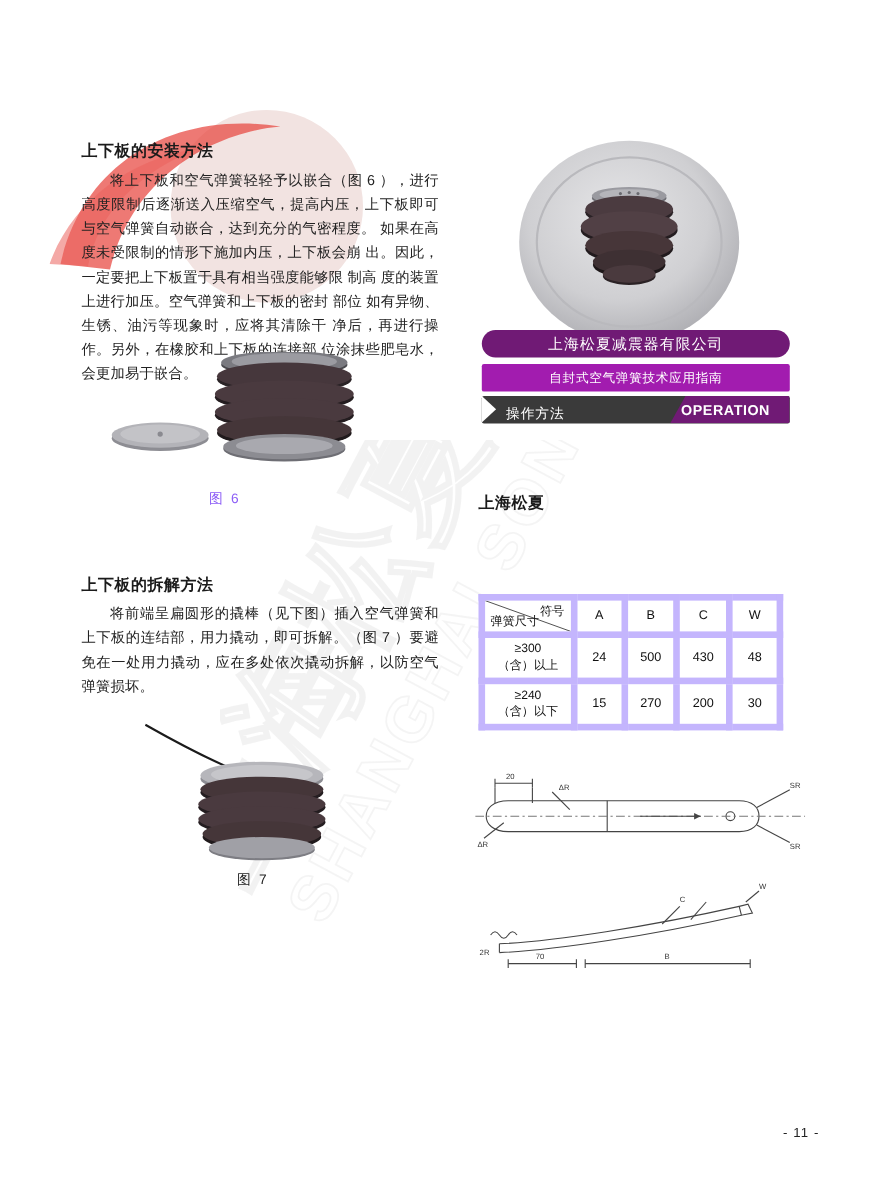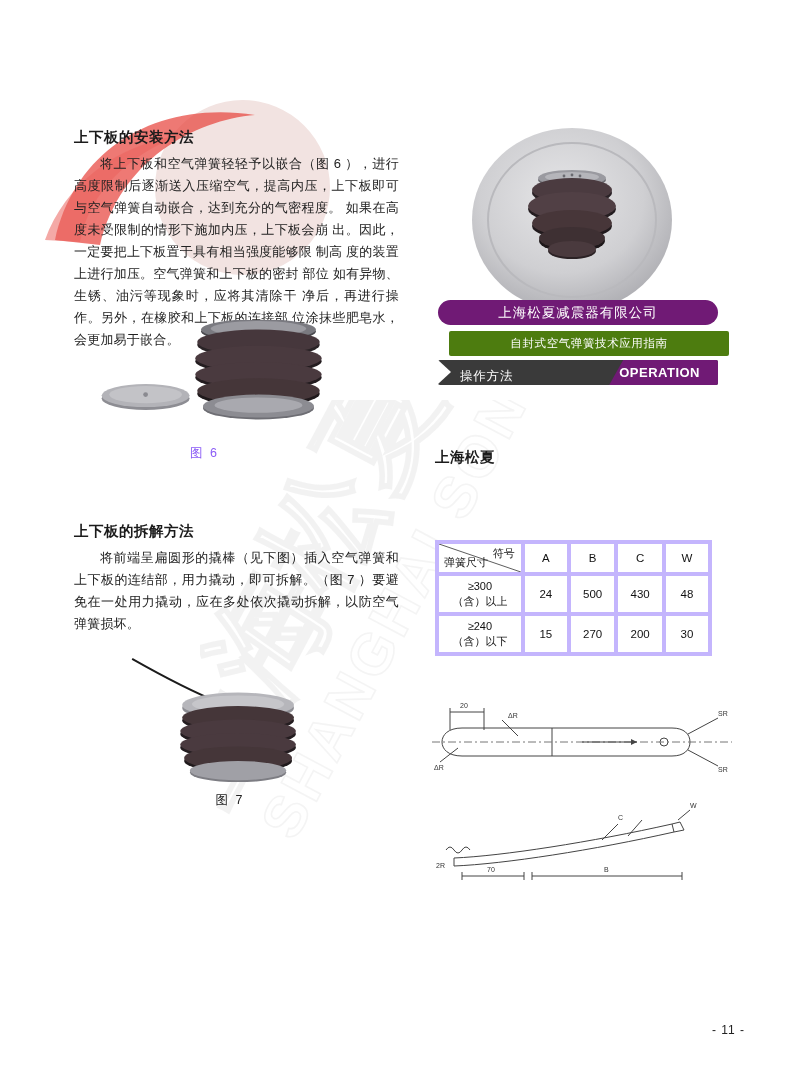--- a/index.html
+++ b/index.html
@@ -126,29 +126,28 @@
     border-radius: 13px;
     color: #fff;
     font-size: 13.5px;
     display: flex;
     align-items: center;
     justify-content: center;
     letter-spacing: 1px;
   }
   .brandbar.subtitle {
     top: 331px;
-    background: #4d7c0f;
+    background: #a21caf;
     border-radius: 2px;
     color: #fff;
     font-size: 11.5px;
     display: flex;
     align-items: center;
     justify-content: center;
     letter-spacing: .6px;
-    margin-left: 11px;
   }
   .brandbar.section {
     top: 360px;
     background: #3a3a3a;
     border-radius: 2px;
     display: flex;
     align-items: flex-end;
     padding: 0;
     overflow: hidden;
   }
@@ -193,21 +192,21 @@
   table.dim-table {
     position: absolute;
     left: 435px; top: 540px;
     width: 277px;
     border-collapse: collapse;
     font-size: 11.5px;
     color: #111;
     background: #fff;
   }
   table.dim-table td {
-    border: 4px solid #c4b5fd;
+    border: 6px solid #c4b5fd;
     text-align: center;
     vertical-align: middle;
     padding: 3px 2px;
     height: 22px;
   }
   td.hdr-diag {
     position: relative;
     width: 92px;
     height: 40px;
     padding: 0;

